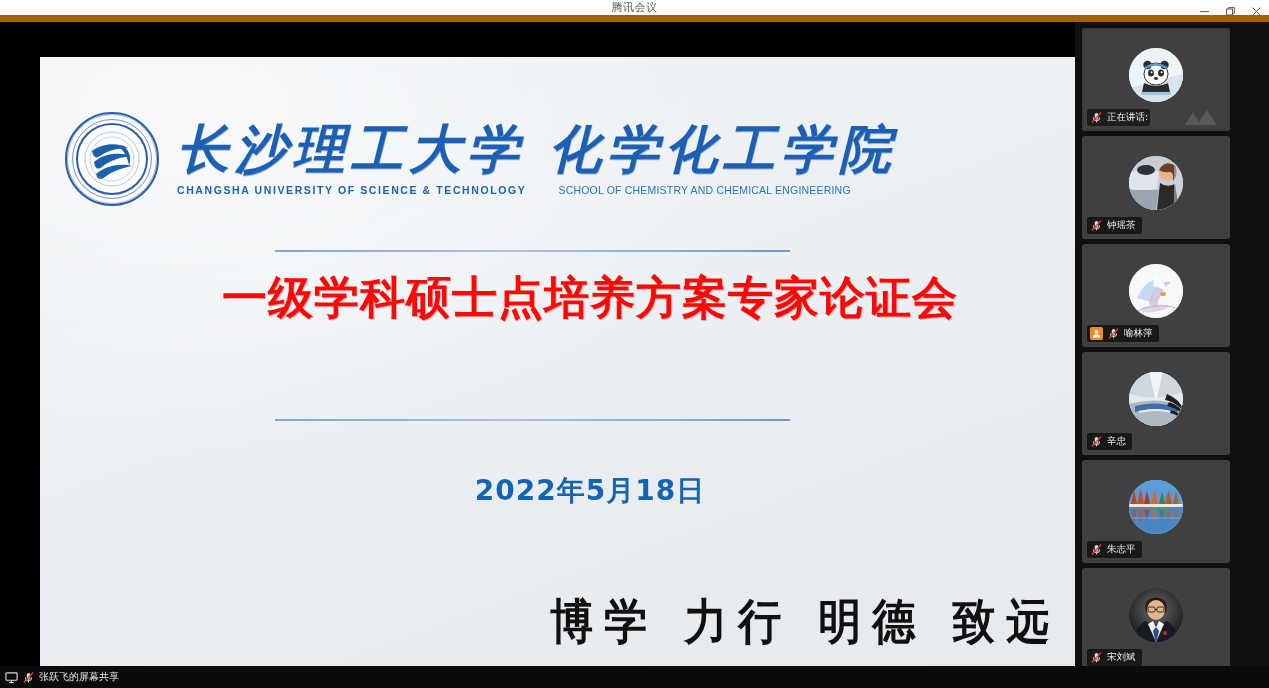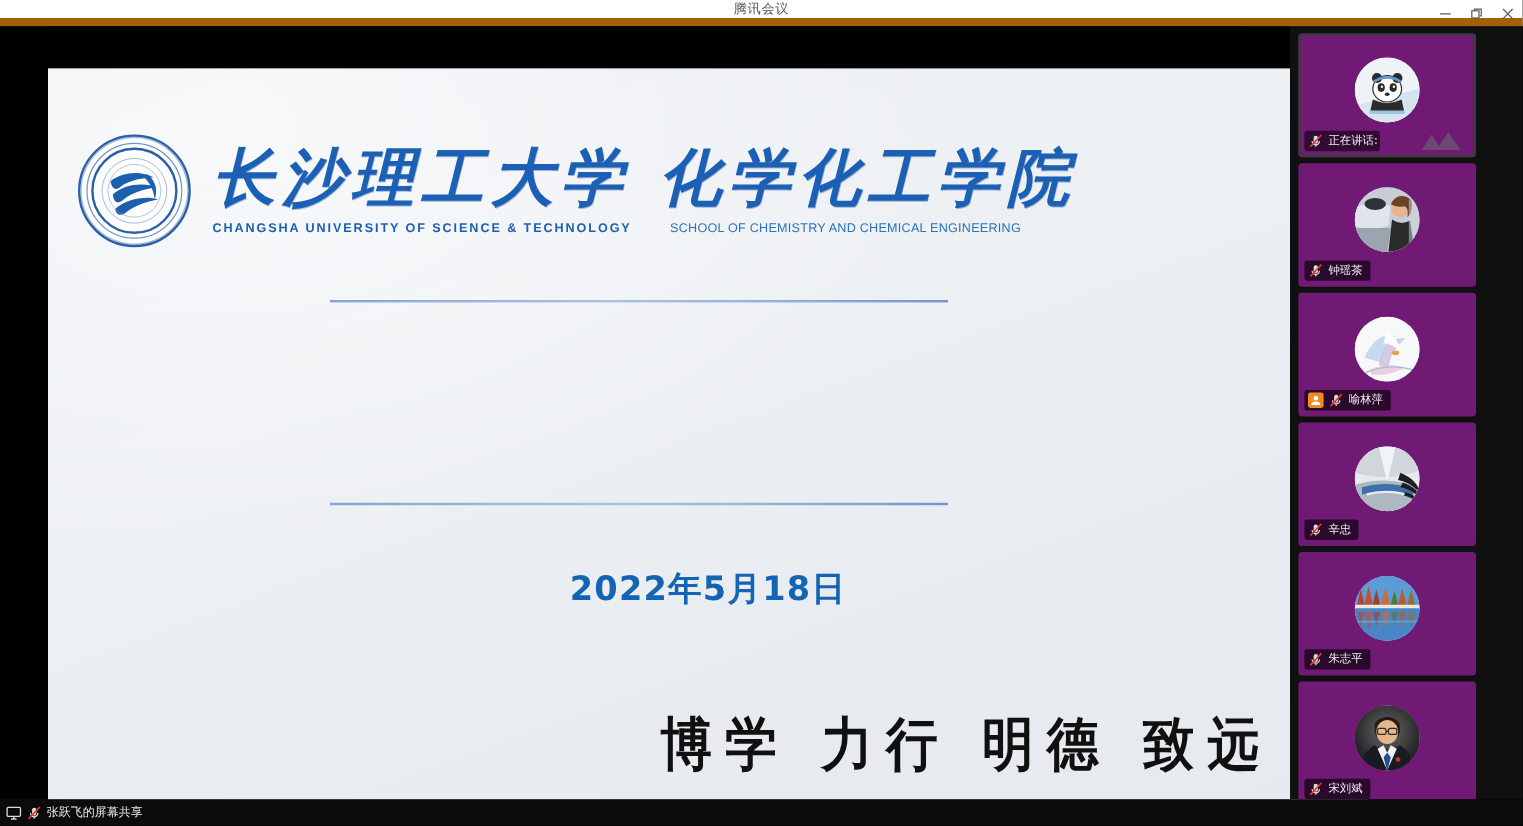--- a/index.html
+++ b/index.html
@@ -164,21 +164,21 @@
   
   #rail {
     position:absolute; right:0; top:0; width:194px; height:644px;
     background:#101010;
     padding:6px 7px 0 7px;
     overflow:hidden;
   }
   .tile {
     position:relative;
     width:148px; height:103px;
-    background:#701a75;
+    background:#404040;
     border-radius:3px;
     margin-bottom:5px;
     overflow:hidden;
   }
   .tile.speaking { outline:2px solid #3b3b3b; outline-offset:-2px; }
   .avatar {
     position:absolute; left:50%; top:46%;
     transform:translate(-50%,-50%);
     width:54px; height:54px; border-radius:50%;
     overflow:hidden;
@@ -280,20 +280,21 @@
             <div id="wordmark-en">
               <span id="wordmark-en-1">CHANGSHA UNIVERSITY OF SCIENCE &amp; TECHNOLOGY</span>
               <span id="wordmark-en-2">SCHOOL OF CHEMISTRY AND CHEMICAL ENGINEERING</span>
             </div>
           </div>
         </div>
 
         <div class="divider" id="divider-top"></div>
 
         <div id="slide-title">
+          <span class="l2">一级学科硕士点培养方案专家论证会</span>
         </div>
 
         <div class="divider" id="divider-bottom"></div>
 
         <div id="slide-date">2022年5月18日</div>
 
         <div id="motto">
           <div id="motto-text">博学 力行 明德 致远</div>
           <div id="motto-sig">长沙理工大学</div>
           <div id="motto-seal"></div>

